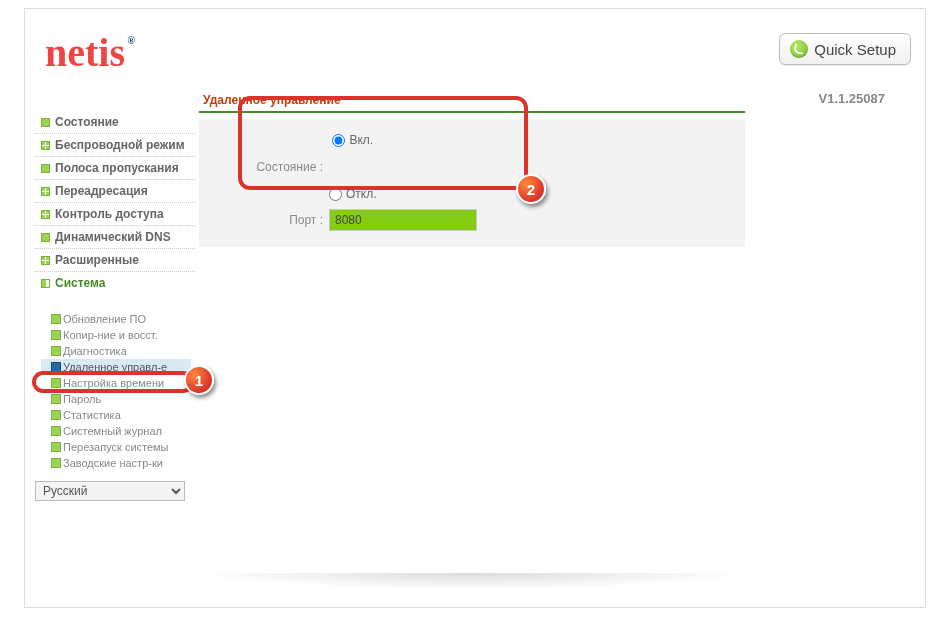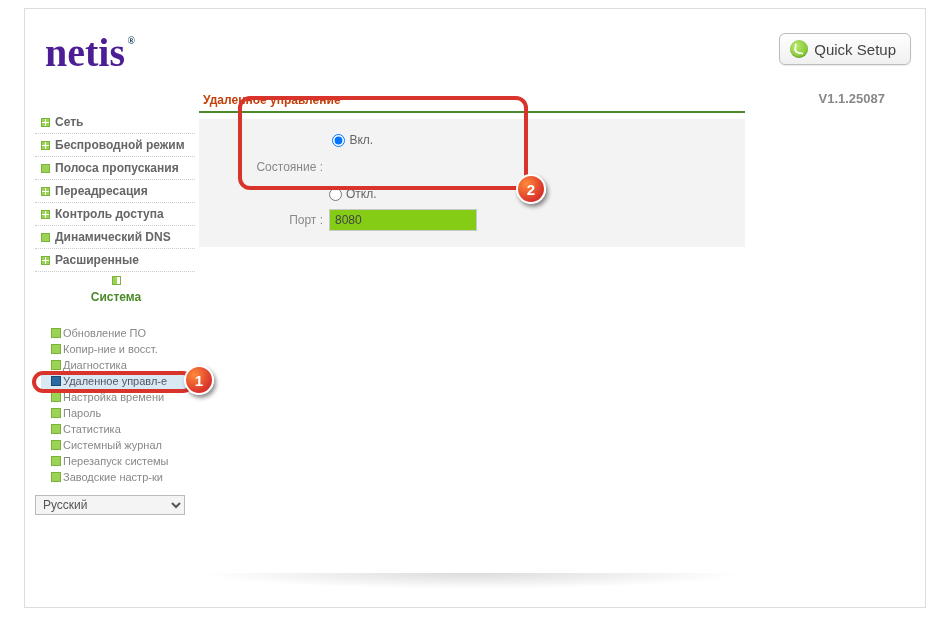--- a/index.html
+++ b/index.html
@@ -21,21 +21,21 @@
   
   .header {
     position: relative;
     height: 70px;
     padding: 20px 20px 0 20px;
   }
   .logo {
     font-family: Georgia, 'Times New Roman', serif;
     font-size: 40px;
     font-weight: bold;
-    color: #4c1d95;
+    color: #ef4444;
     letter-spacing: 0px;
     position: relative;
     display: inline-block;
   }
   .logo-dot {
     color: #0a3a5a;
   }
   .logo::after {
     content: "®";
     font-size: 10px;
@@ -260,22 +260,22 @@
       <span>Quick Setup</span>
     </button>
   </div>
 
   <div class="version">V1.1.25087</div>
 
   <div class="body">
     <div class="sidebar">
       <ul class="nav">
         <li>
-            <span class="bullet four"></span>
-            <span>Сеть</span>
+            <span class="bullet"></span>
+            <span>Состояние</span>
           </li>
         <li>
             <span class="bullet four"></span>
             <span>Беспроводной режим</span>
           </li>
         <li>
             <span class="bullet"></span>
             <span>Полоса пропускания</span>
           </li>
         <li>
@@ -287,21 +287,21 @@
             <span>Контроль доступа</span>
           </li>
         <li>
             <span class="bullet"></span>
             <span>Динамический DNS</span>
           </li>
         <li>
             <span class="bullet four"></span>
             <span>Расширенные</span>
           </li>
-        <li class="open" style="border-bottom:none; flex-wrap:wrap;flex-direction:column;">
+        <li class="open" style="border-bottom:none; flex-wrap:wrap;">
           <span class="bullet half"></span>
             <span>Система</span>
           <ul class="subnav" style="width:100%;">
             <li>
                 <span>Обновление ПО</span>
               </li>
             <li>
                 <span>Копир-ние и восст.</span>
               </li>
             <li>

